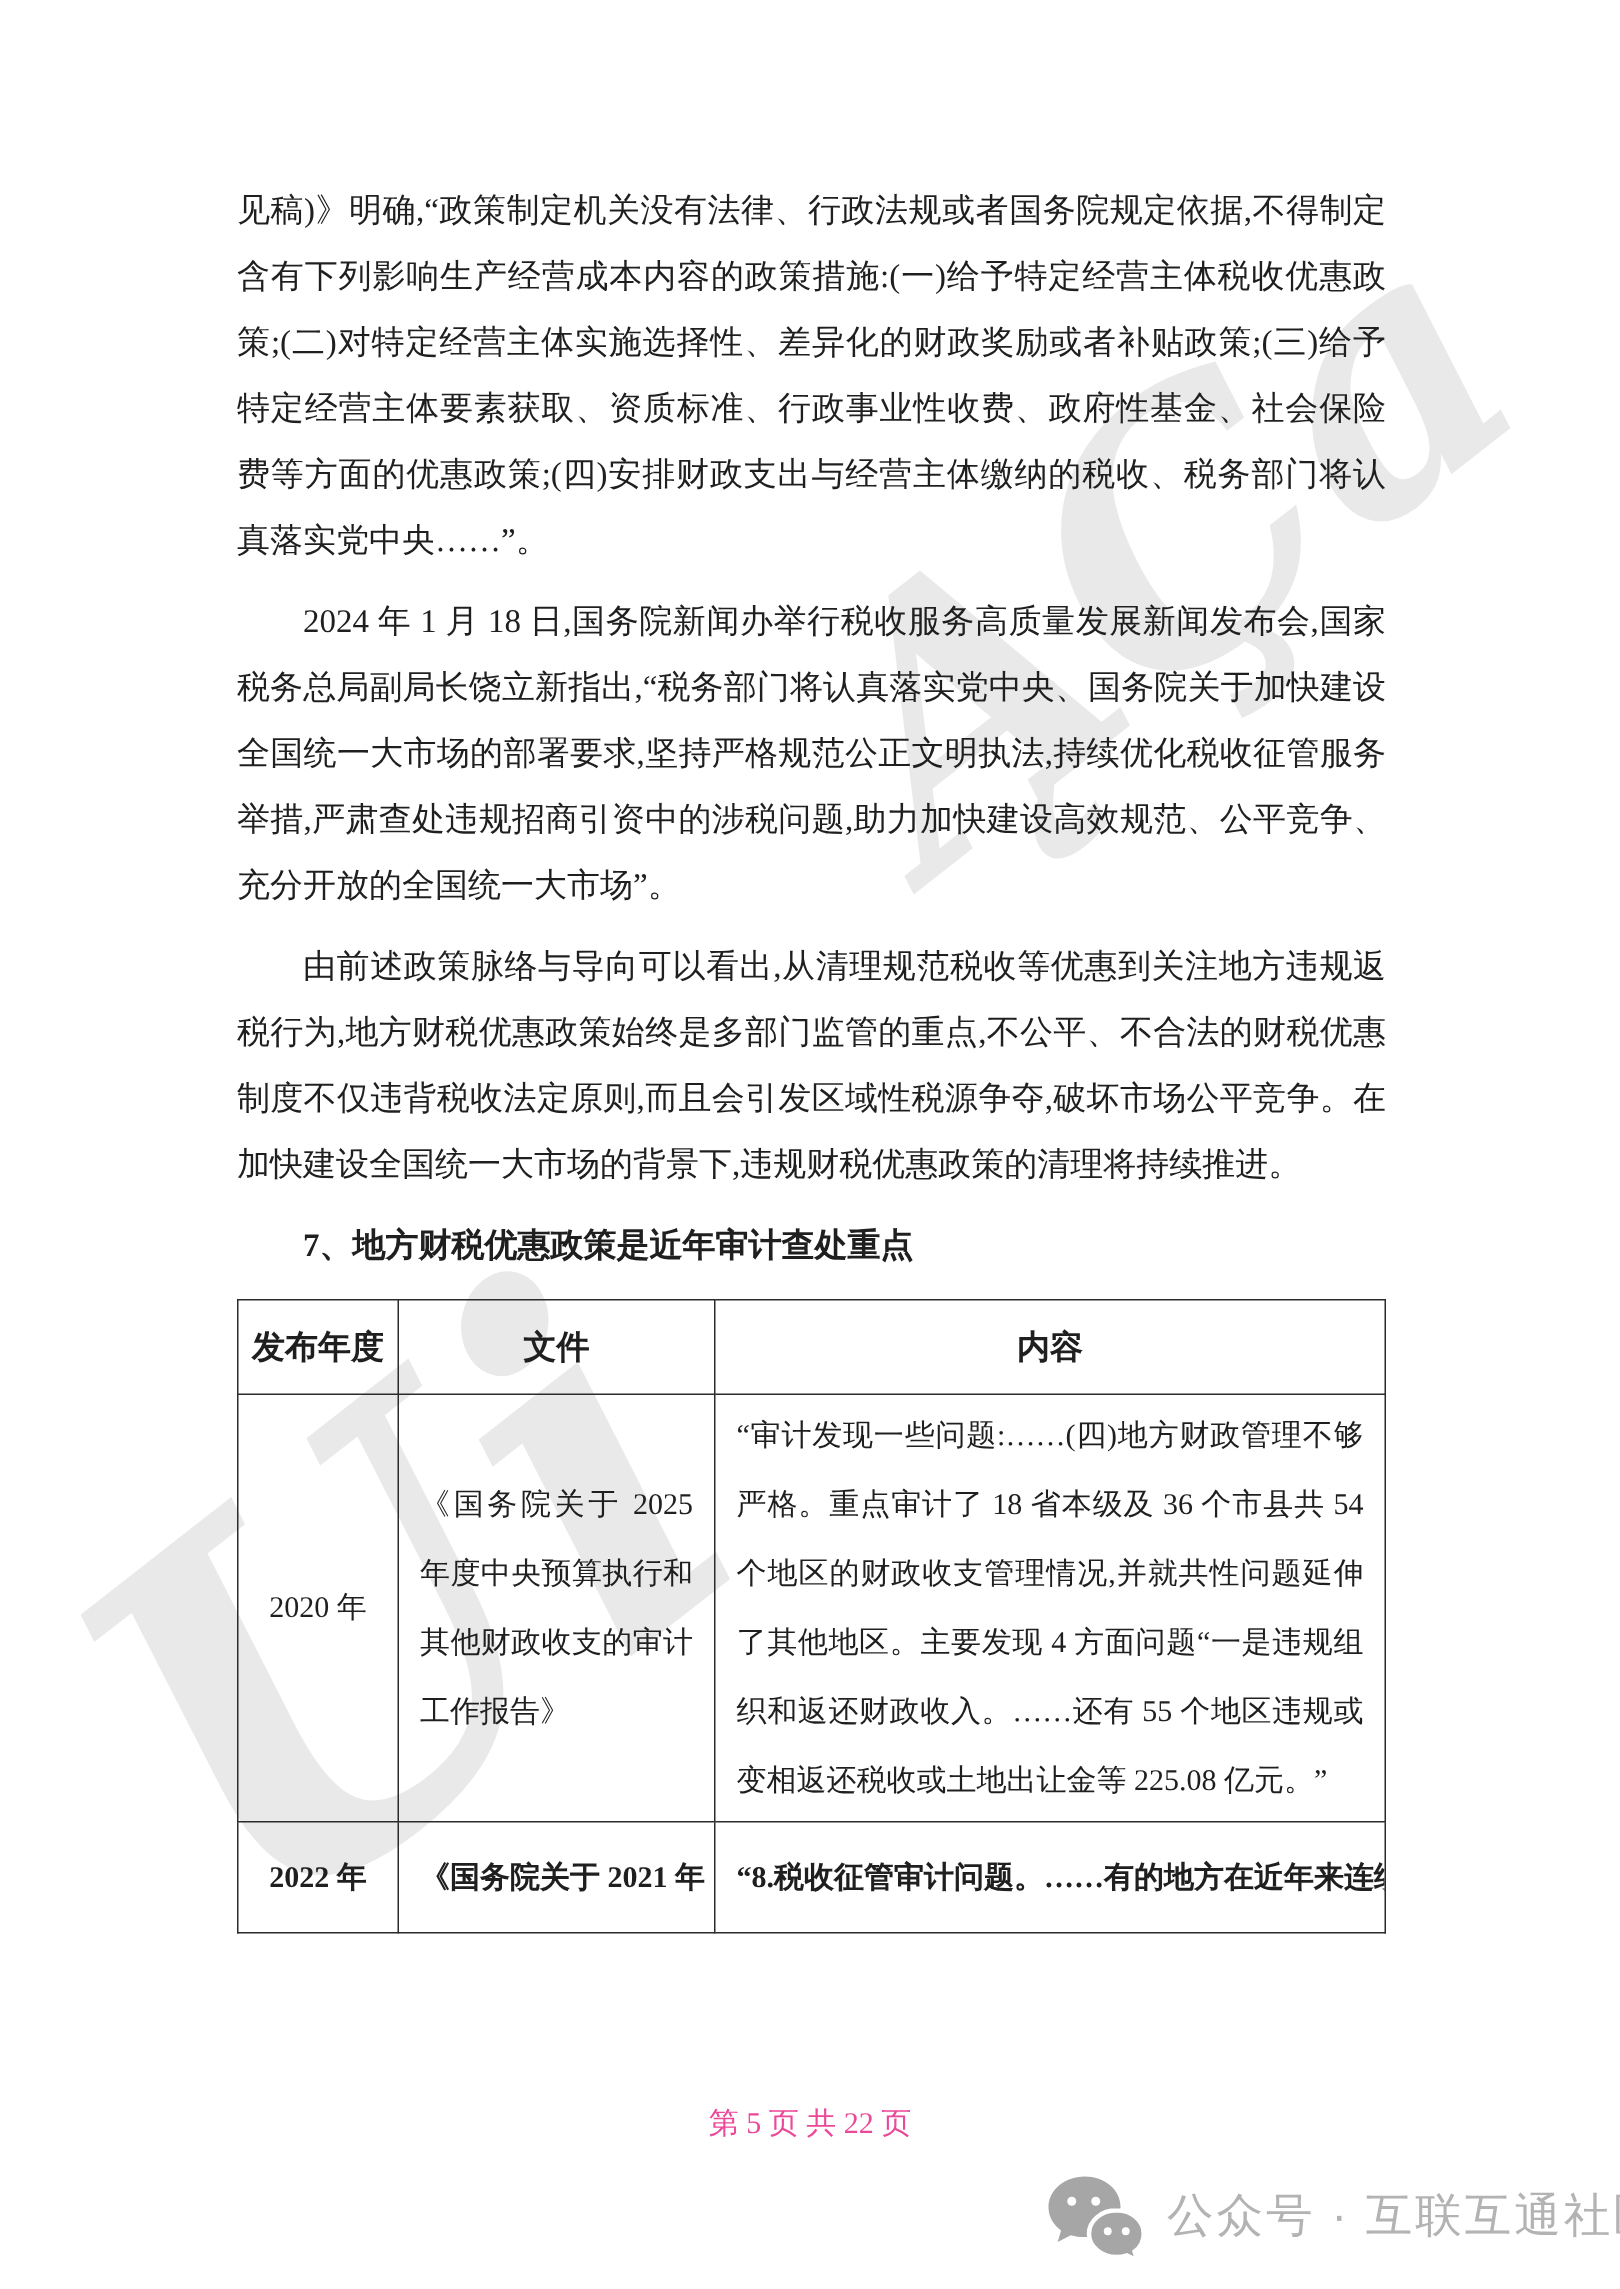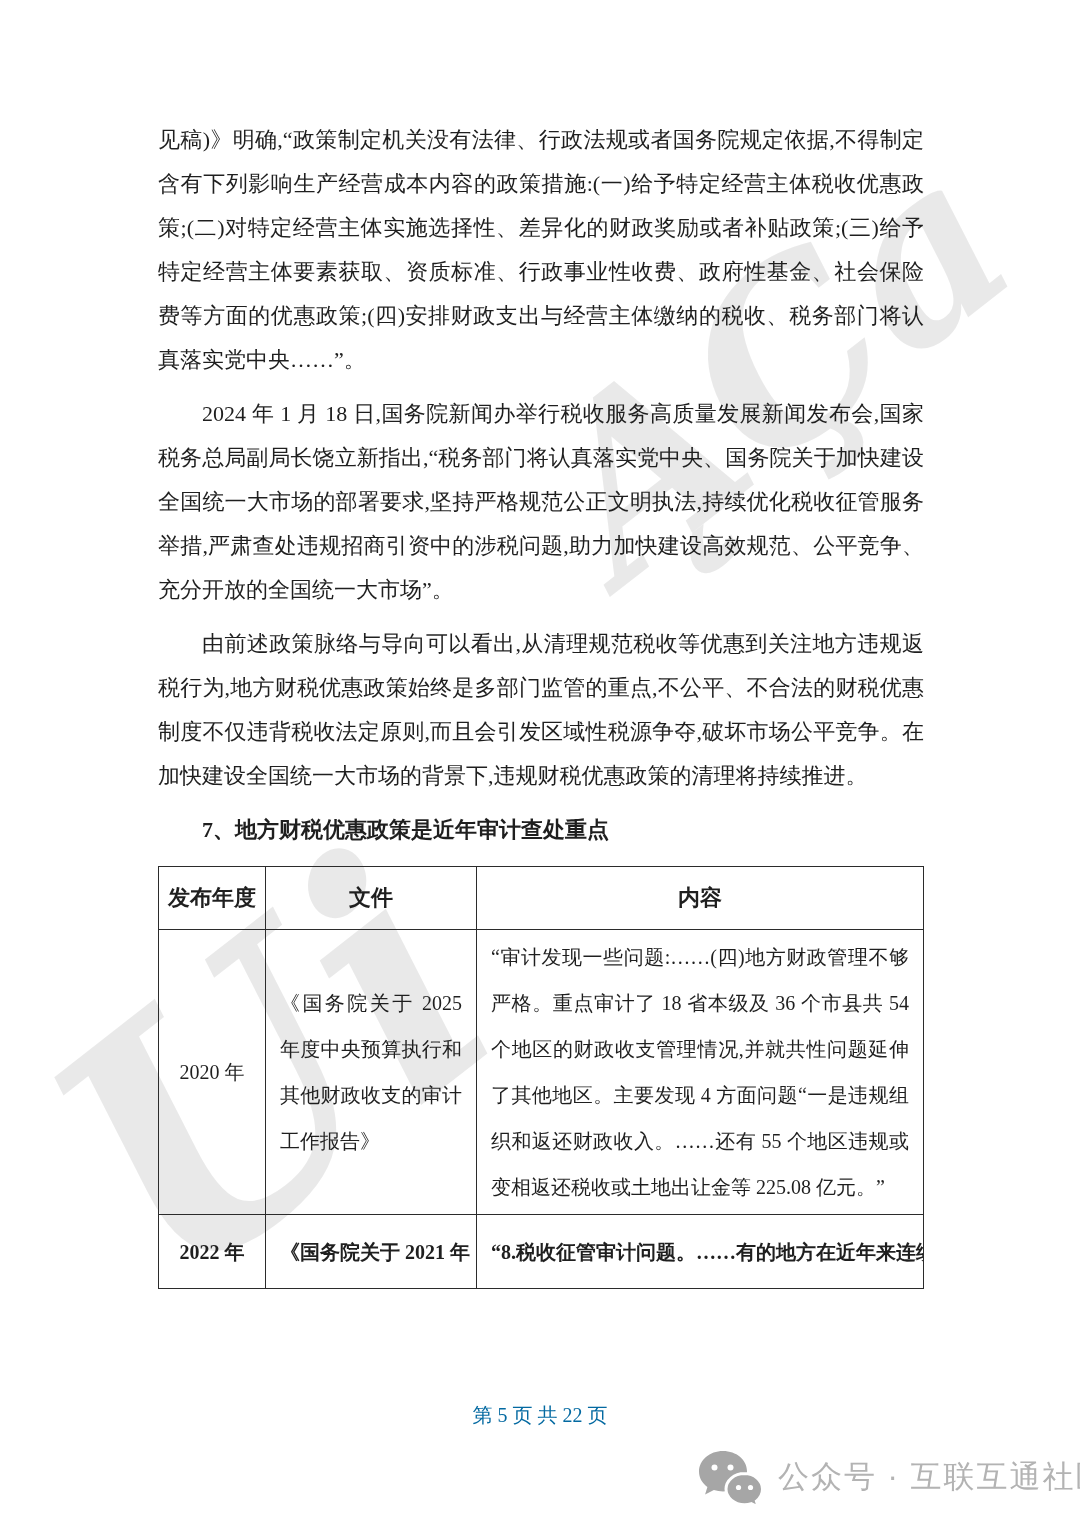--- a/index.html
+++ b/index.html
@@ -69,21 +69,21 @@
   tr.r1{height:284px;}
   tr.r2{height:74px;}
   td.year{ text-align:center; vertical-align:middle; white-space:nowrap; padding:4px 4px;}
   td.doc{ text-align:justify; vertical-align:middle; }
   td.cont{ text-align:justify; vertical-align:middle; }
   tr.r2 td{overflow:hidden; white-space:nowrap;font-weight:bold;}
   
   .footer{
     position:absolute;left:0;top:1402px;width:100%;
     text-align:center;
-    font-size:20px;color:#0369a1;z-index:1;
+    font-size:20px;color:#ec4899;z-index:1;
   }
   
   .badge{
     position:absolute;left:698px;top:1450px;
     display:flex;align-items:center;gap:14px;z-index:1;
   }
   .badge .label{
     font-family:"Liberation Sans","DejaVu Sans",sans-serif;
     font-size:31px;color:#b3b3b3;letter-spacing:2px;white-space:nowrap;
   }

